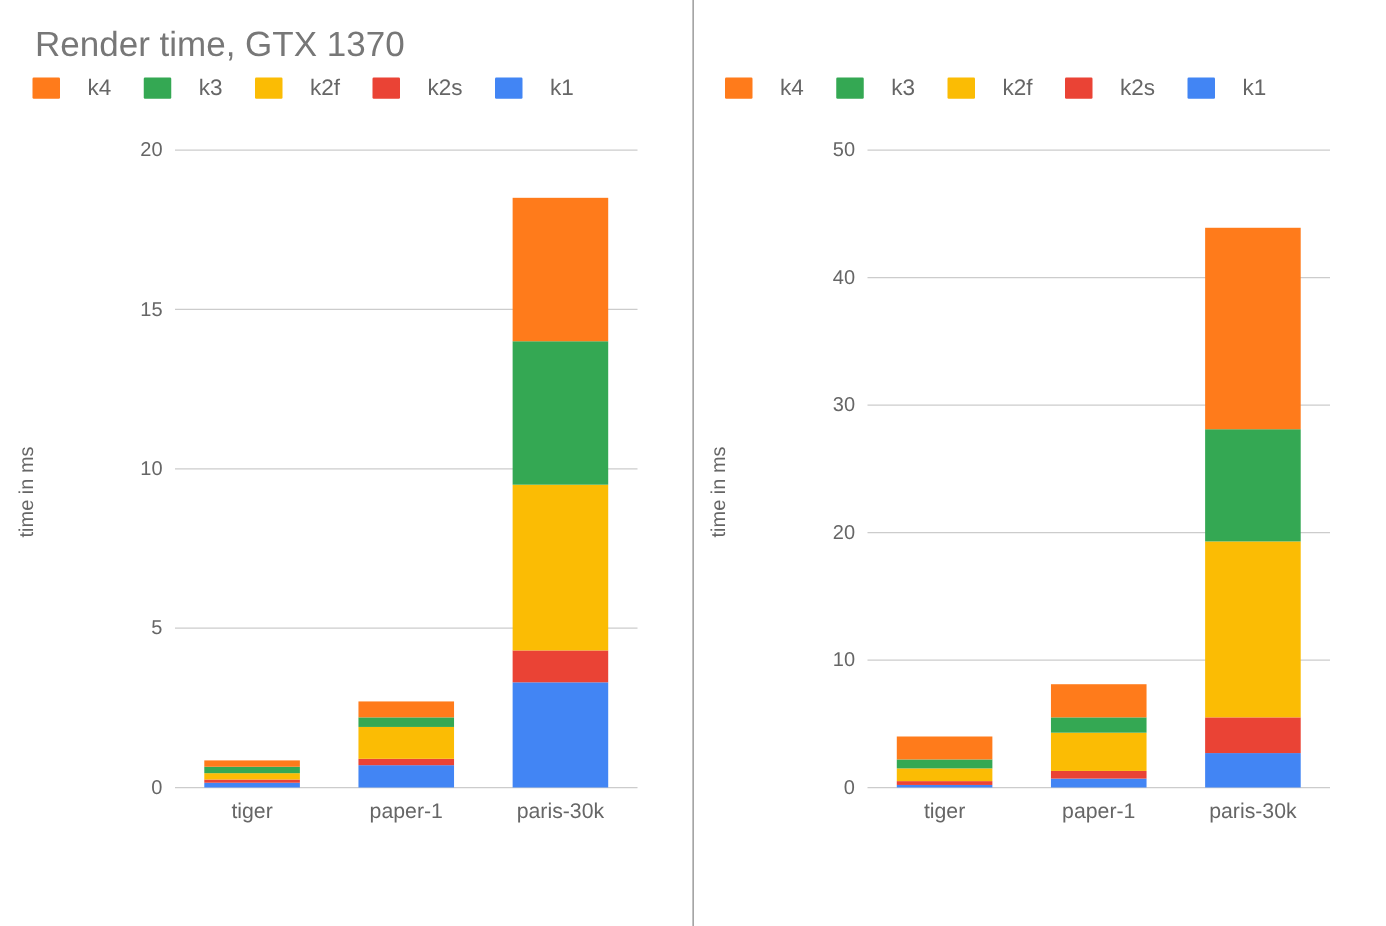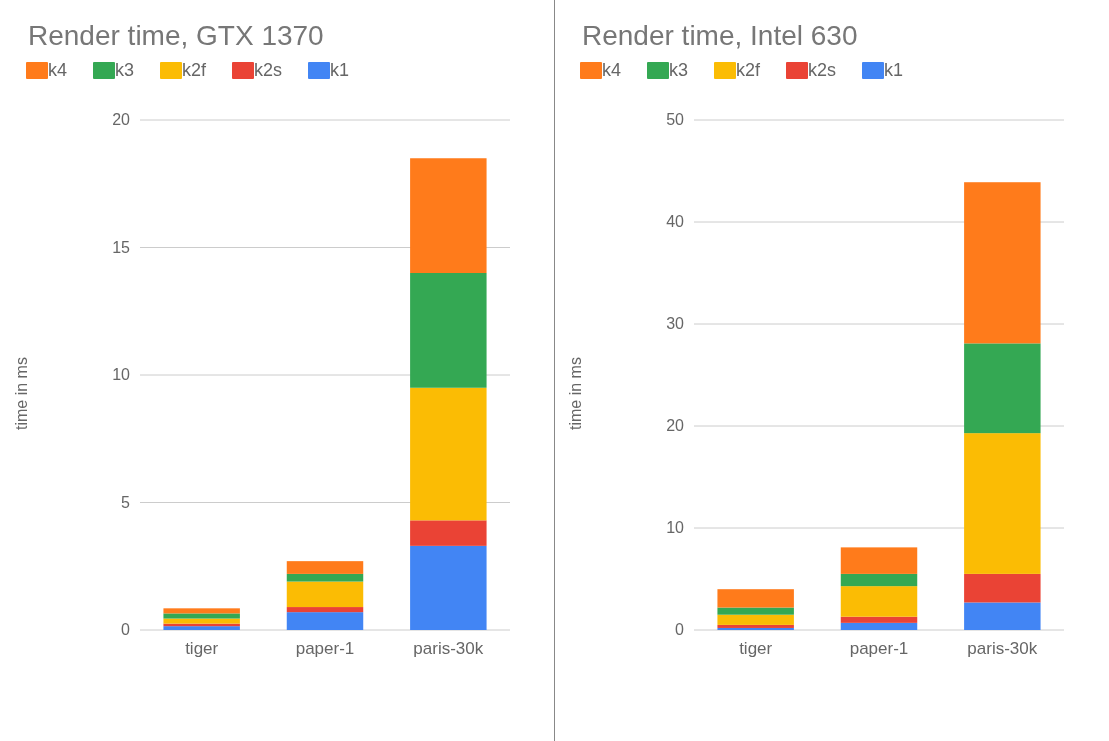--- a/index.html
+++ b/index.html
@@ -2,21 +2,21 @@
 <html><head>
 <meta charset="utf-8">
 <style>
   * { box-sizing: border-box; }
   html, body { margin:0; padding:0; font-family: Arial, Helvetica, sans-serif; background:#fff; color:#555; }
   .page { width:1109px; height:741px; display:flex; position:relative; }
   .panel { width:554px; height:741px; position:relative; padding:0; }
   .divider { position:absolute; left:554px; top:0; width:1px; height:741px; background:#888; }
   .title { font-size:28px; color:#777; position:absolute; left:28px; top:20px; }
   .legend { position:absolute; left:26px; top:60px; display:flex; gap:26px; font-size:18px; color:#666; align-items:center; }
-  .legend .item { display:flex; align-items:center; gap:0; }
+  .legend .item { display:flex; align-items:center; gap:22px; }
   .sw { width:22px; height:17px; display:inline-block; border-radius:1px; }
   .plot { position:absolute; left:90px; top:110px; width:440px; height:560px; }
   .axis-tick { font-size:16px; fill:#666; text-anchor:end; }
   .ylabel { position:absolute; left:20px; top:50%; transform: rotate(-90deg) translate(0,-50%); transform-origin: left top; font-size:16px; color:#666; }
 </style>
 </head>
 <body>
 
 <div class="page">
 
@@ -73,21 +73,20 @@
         <rect x="320.09999999999997" y="277.75" width="76.46666666666667" height="132.60000000000002" fill="#fbbc04"></rect>
         <rect x="320.09999999999997" y="163" width="76.46666666666667" height="114.75" fill="#34a853"></rect>
         <rect x="320.09999999999997" y="48.25" width="76.46666666666667" height="114.75" fill="#ff7b1b"></rect>
         <text x="358.3333333333333" y="544" text-anchor="middle" font-size="17" fill="#666">paris-30k</text>
       </svg>
   </div>
 
   <div class="divider"></div>
 
   <div class="panel">
-    <div class="title">Render time, Intel 630</div>
     <div class="legend">
       <div class="item">
         <span class="sw" style="background:#ff7b1b"></span>
         <span>k4</span>
       </div>
       <div class="item">
         <span class="sw" style="background:#34a853"></span>
         <span>k3</span>
       </div>
       <div class="item">

